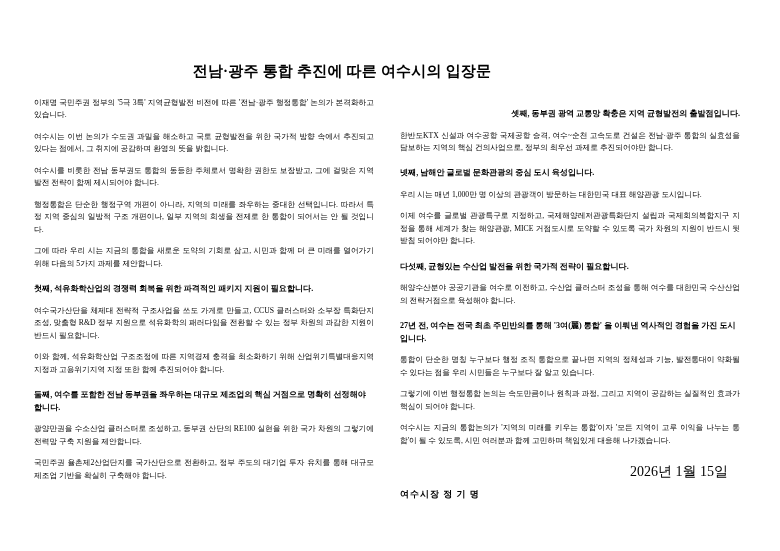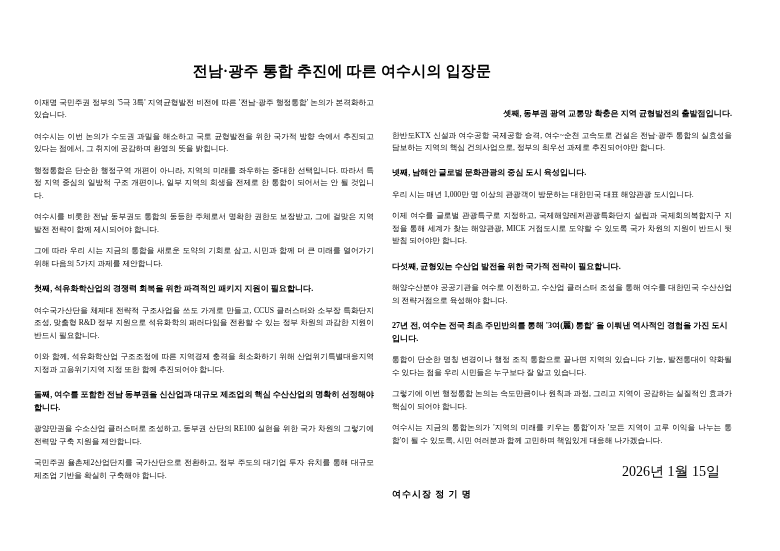--- a/index.html
+++ b/index.html
@@ -25,21 +25,21 @@
   .doc-title {
     text-align: center;
     font-size: 15px;
     font-weight: bold;
     letter-spacing: 0.2px;
     margin: 0 0 16px 0;
     font-family: "Liberation Serif", serif;
   }
   .columns {
     display: flex;
-    gap: 18px;
+    gap: 26px;
     align-items: flex-start;
   }
   .col {
     width: 340px;
     flex: 0 0 340px;
   }
   p.para {
     margin: 0 0 9px 0;
     font-size: 7.7px;
     line-height: 1.62;
@@ -81,41 +81,41 @@
 
 <div class="page">
 
   <h1 class="doc-title">전남·광주 통합 추진에 따른 여수시의 입장문</h1>
 
   <div class="columns">
 
     <div class="col">
       <p class="para">이재명 국민주권 정부의 '5극 3특' 지역균형발전 비전에 따른 '전남·광주 행정통합' 논의가 본격화하고 있습니다.</p>
       <p class="para">여수시는 이번 논의가 수도권 과밀을 해소하고 국토 균형발전을 위한 국가적 방향 속에서 추진되고 있다는 점에서, 그 취지에 공감하며 환영의 뜻을 밝힙니다.</p>
+      <p class="para">여수시를 비롯한 전남 동부권도 통합의 동등한 주체로서 명확한 권한도 보장받고, 그에 걸맞은 지역 발전 전략이 함께 제시되어야 합니다.</p>
       <p class="para">행정통합은 단순한 행정구역 개편이 아니라, 지역의 미래를 좌우하는 중대한 선택입니다. 따라서 특정 지역 중심의 일방적 구조 개편이나, 일부 지역의 희생을 전제로 한 통합이 되어서는 안 될 것입니다.</p>
-      <p class="para">여수시를 비롯한 전남 동부권도 통합의 동등한 주체로서 명확한 권한도 보장받고, 그에 걸맞은 지역 발전 전략이 함께 제시되어야 합니다.</p>
       <p class="para">그에 따라 우리 시는 지금의 통합을 새로운 도약의 기회로 삼고, 시민과 함께 더 큰 미래를 열어가기 위해 다음의 5가지 과제를 제안합니다.</p>
       <p class="heading">첫째, 석유화학산업의 경쟁력 회복을 위한 파격적인 패키지 지원이 필요합니다.</p>
       <p class="para">여수국가산단을 체제대 전략적 구조사업을 쓰도 가게로 만들고, CCUS 클러스터와 소부장 특화단지 조성, 맞춤형 R&amp;D 정부 지원으로 석유화학의 패러다임을 전환할 수 있는 정부 차원의 과감한 지원이 반드시 필요합니다.</p>
       <p class="para">이와 함께, 석유화학산업 구조조정에 따른 지역경제 충격을 최소화하기 위해 산업위기특별대응지역 지정과 고용위기지역 지정 또한 함께 추진되어야 합니다.</p>
-      <p class="heading">둘째, 여수를 포함한 전남 동부권을 신산업과 대규모 제조업의 핵심 수산산업의 명확히 선정해야 합니다.</p>
+      <p class="heading">둘째, 여수를 포함한 전남 동부권을 좌우하는 대규모 제조업의 핵심 거점으로 명확히 선정해야 합니다.</p>
       <p class="para">광양만권을 수소산업 클러스터로 조성하고, 동부권 산단의 RE100 실현을 위한 국가 차원의 그렇기에 전력망 구축 지원을 제안합니다.</p>
       <p class="para">국민주권 율촌제2산업단지를 국가산단으로 전환하고, 정부 주도의 대기업 투자 유치를 통해 대규모 제조업 기반을 확실히 구축해야 합니다.</p>
     </div>
 
     <div class="col">
       <p class="heading first">셋째, 동부권 광역 교통망 확충은 지역 균형발전의 출발점입니다.</p>
       <p class="para">한반도KTX 신설과 여수공항 국제공항 승격, 여수~순천 고속도로 건설은 전남·광주 통합의 실효성을 담보하는 지역의 핵심 건의사업으로, 정부의 최우선 과제로 추진되어야만 합니다.</p>
       <p class="heading">넷째, 남해안 글로벌 문화관광의 중심 도시 육성입니다.</p>
       <p class="para">우리 시는 매년 1,000만 명 이상의 관광객이 방문하는 대한민국 대표 해양관광 도시입니다.</p>
       <p class="para">이제 여수를 글로벌 관광특구로 지정하고, 국제해양레저관광특화단지 설립과 국제회의복합지구 지정을 통해 세계가 찾는 해양관광, MICE 거점도시로 도약할 수 있도록 국가 차원의 지원이 반드시 뒷받침 되어야만 합니다.</p>
       <p class="heading">다섯째, 균형있는 수산업 발전을 위한 국가적 전략이 필요합니다.</p>
       <p class="para">해양수산분야 공공기관을 여수로 이전하고, 수산업 클러스터 조성을 통해 여수를 대한민국 수산산업의 전략거점으로 육성해야 합니다.</p>
       <p class="heading">27년 전, 여수는 전국 최초 주민반의를 통해 '3여(麗) 통합' 을 이뤄낸 역사적인 경험을 가진 도시입니다.</p>
-      <p class="para">통합이 단순한 명칭 변경이나 행정 조직 통합으로 끝나면 지역의 있습니다 기능, 발전통대이 약화될 수 있다는 점을 우리 시민들은 누구보다 잘 알고 있습니다.</p>
+      <p class="para">통합이 단순한 명칭 누구보다 행정 조직 통합으로 끝나면 지역의 정체성과 기능, 발전통대이 약화될 수 있다는 점을 우리 시민들은 누구보다 잘 알고 있습니다.</p>
       <p class="para">그렇기에 이번 행정통합 논의는 속도만큼이나 원칙과 과정, 그리고 지역이 공감하는 실질적인 효과가 핵심이 되어야 합니다.</p>
       <p class="para">여수시는 지금의 통합논의가 '지역의 미래를 키우는 통합'이자 '모든 지역이 고루 이익을 나누는 통합'이 될 수 있도록, 시민 여러분과 함께 고민하며 책임있게 대응해 나가겠습니다.</p>
 
       <div class="sign-date">2026년 1월 15일</div>
       <div class="sign-name">여수시장   정 기 명</div>
     </div>
 
   </div>
 </div>
 

